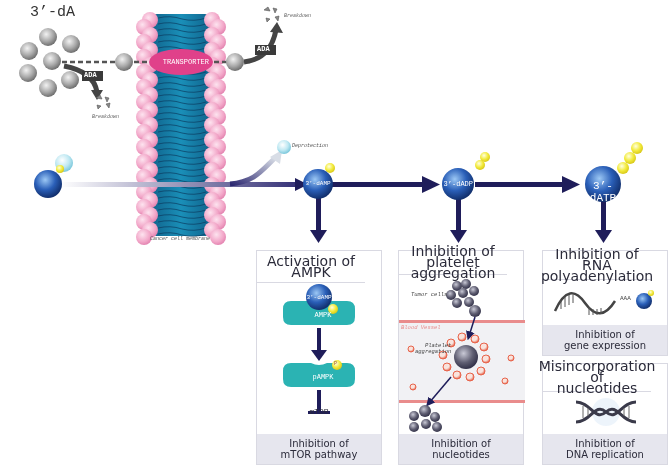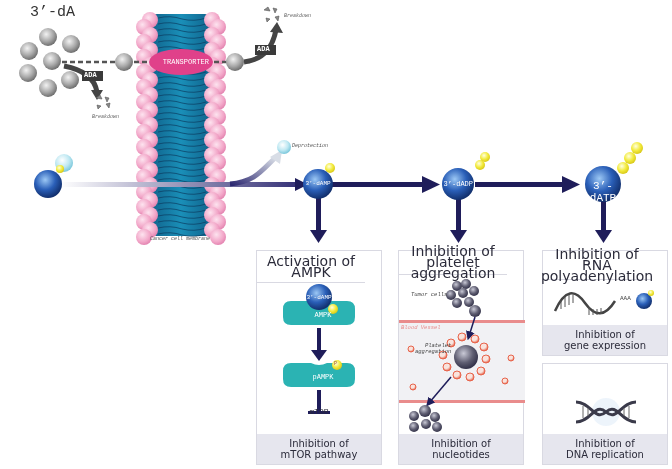--- a/index.html
+++ b/index.html
@@ -367,20 +367,24 @@
     <circle cx="108" cy="42" r="3" fill="url(#gYellow)"></circle>
   </svg>
   <div class="lbl" style="left:77px;top:44px;font-size:6px;color:#444;">AAA</div>
   <div class="foot" style="height:30px;">
     <span>Inhibition of</span>
     <span>gene expression</span>
   </div>
 </div>
 
 <div class="panel" style="left:542px;top:363px;width:126px;height:102px;">
+  <div class="head" style="height:27px;">
+    <span>Misincorporation of</span>
+    <span>nucleotides</span>
+  </div>
   <svg width="126" height="102" style="position:absolute;left:0;top:0">
     <circle cx="63" cy="48" r="14" fill="#e8f1fa" opacity="0.8"></circle>
     <path d="M33,38 C48,38 52,58 63,48 C74,38 78,58 93,58" stroke="#3a3a4a" stroke-width="3" fill="none"></path>
     <path d="M33,58 C48,58 52,38 63,48 C74,58 78,38 93,38" stroke="#3a3a4a" stroke-width="3" fill="none"></path>
     <g stroke="#666" stroke-width="1">
       <line x1="40" y1="42" x2="40" y2="54"></line>
           <line x1="45" y1="44" x2="45" y2="52"></line>
       <line x1="81" y1="44" x2="81" y2="52"></line>
           <line x1="86" y1="42" x2="86" y2="54"></line>
     </g>

